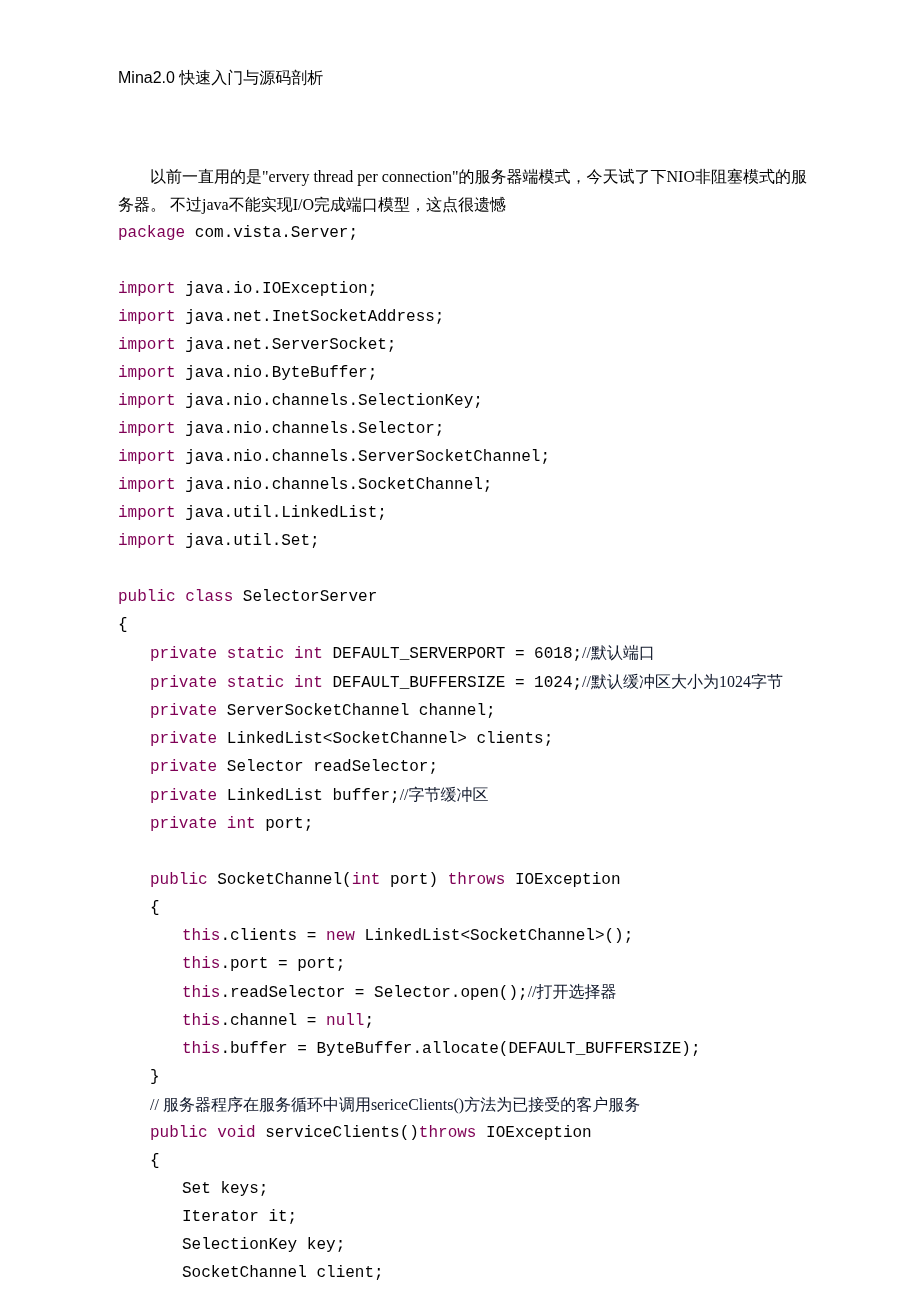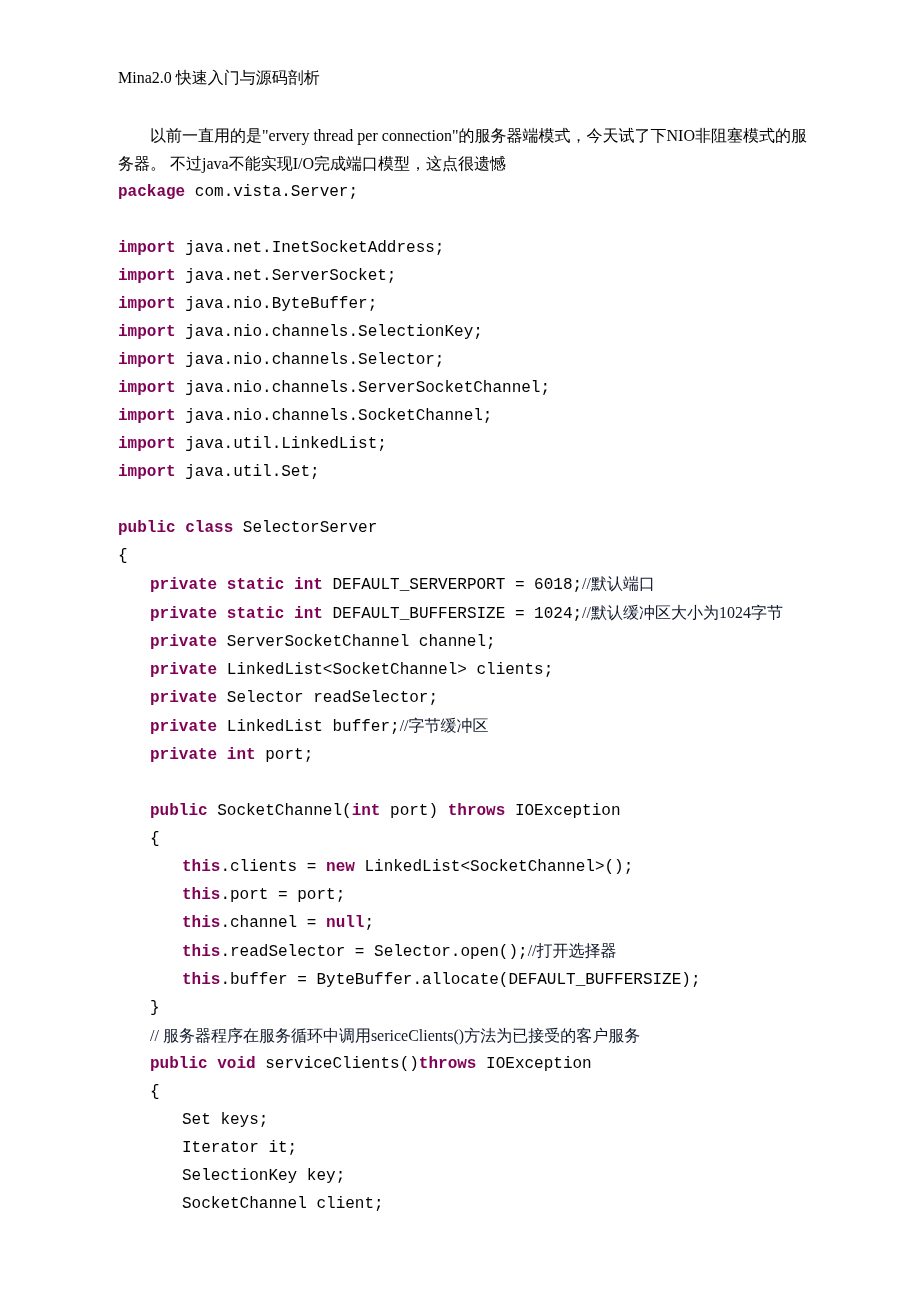--- a/index.html
+++ b/index.html
@@ -12,52 +12,53 @@
     .page {
       width: 920px;
       min-height: 1302px;
       padding: 68px 110px 30px 118px;
       box-sizing: border-box;
       position: relative;
     }
     .header {
       font-size: 16px;
       color: #000;
-      margin-bottom: 33px;
-      font-family: Liberation Serif, serif;
+      margin-bottom: 74px;
+      font-family: Liberation Sans, sans-serif;
     }
     .content {
       font-size: 16px;
       line-height: 1.75;
       font-family: "Courier New", monospace;
     }
     .intro {
       text-indent: 2em;
     }
     .kw {
       color: #7f0055;
-      font-weight: bold;
+      font-weight: normal;
     }
     .comment {
       color: #0f172a;
     }
     .indent1 { padding-left: 2em; }
     .indent2 { padding-left: 4em; }
     .cn { font-family: SimSun, serif; }
   </style>
 </head>
 <body>
 
 <div class="page">
   <div class="header">Mina2.0 快速入门与源码剖析</div>
 
   <div class="content">
     <div class="intro cn">以前一直用的是"ervery thread per connection"的服务器端模式，今天试了下NIO非阻塞模式的服务器。  不过java不能实现I/O完成端口模型，这点很遗憾</div>
     <div><span class="kw">package</span><span> com.vista.Server;</span></div>
     <div>&nbsp;</div>
+    <div><span class="kw">import</span><span> java.io.IOException;</span></div>
     <div><span class="kw">import</span><span> java.net.InetSocketAddress;</span></div>
     <div><span class="kw">import</span><span> java.net.ServerSocket;</span></div>
     <div><span class="kw">import</span><span> java.nio.ByteBuffer;</span></div>
     <div><span class="kw">import</span><span> java.nio.channels.SelectionKey;</span></div>
     <div><span class="kw">import</span><span> java.nio.channels.Selector;</span></div>
     <div><span class="kw">import</span><span> java.nio.channels.ServerSocketChannel;</span></div>
     <div><span class="kw">import</span><span> java.nio.channels.SocketChannel;</span></div>
     <div><span class="kw">import</span><span> java.util.LinkedList;</span></div>
     <div><span class="kw">import</span><span> java.util.Set;</span></div>
     <div>&nbsp;</div>
@@ -68,22 +69,22 @@
     <div class="indent1"><span class="kw">private</span><span> ServerSocketChannel channel;</span></div>
     <div class="indent1"><span class="kw">private</span><span> LinkedList&lt;SocketChannel&gt; clients;</span></div>
     <div class="indent1"><span class="kw">private</span><span> Selector readSelector;</span></div>
     <div class="indent1"><span class="kw">private</span><span> LinkedList buffer;</span><span class="comment cn">//字节缓冲区</span></div>
     <div class="indent1"><span class="kw">private</span> <span class="kw">int</span><span> port;</span></div>
     <div>&nbsp;</div>
     <div class="indent1"><span class="kw">public</span><span> SocketChannel(</span><span class="kw">int</span><span> port) </span><span class="kw">throws</span><span> IOException</span></div>
     <div class="indent1">{</div>
     <div class="indent2"><span class="kw">this</span><span>.clients = </span><span class="kw">new</span><span> LinkedList&lt;SocketChannel&gt;();</span></div>
     <div class="indent2"><span class="kw">this</span><span>.port = port;</span></div>
+    <div class="indent2"><span class="kw">this</span><span>.readSelector = Selector.open();</span><span class="comment cn">//打开选择器</span></div>
     <div class="indent2"><span class="kw">this</span><span>.channel = </span><span class="kw">null</span><span>;</span></div>
-    <div class="indent2"><span class="kw">this</span><span>.readSelector = Selector.open();</span><span class="comment cn">//打开选择器</span></div>
     <div class="indent2"><span class="kw">this</span><span>.buffer = ByteBuffer.allocate(DEFAULT_BUFFERSIZE);</span></div>
     <div class="indent1">}</div>
     <div class="indent1 comment cn"> // 服务器程序在服务循环中调用sericeClients()方法为已接受的客户服务</div>
     <div class="indent1"><span class="kw">public</span> <span class="kw">void</span><span> serviceClients()</span><span class="kw">throws</span><span> IOException</span></div>
     <div class="indent1">{</div>
     <div class="indent2">Set keys;</div>
     <div class="indent2">Iterator it;</div>
     <div class="indent2">SelectionKey key;</div>
     <div class="indent2">SocketChannel client;</div>
 

